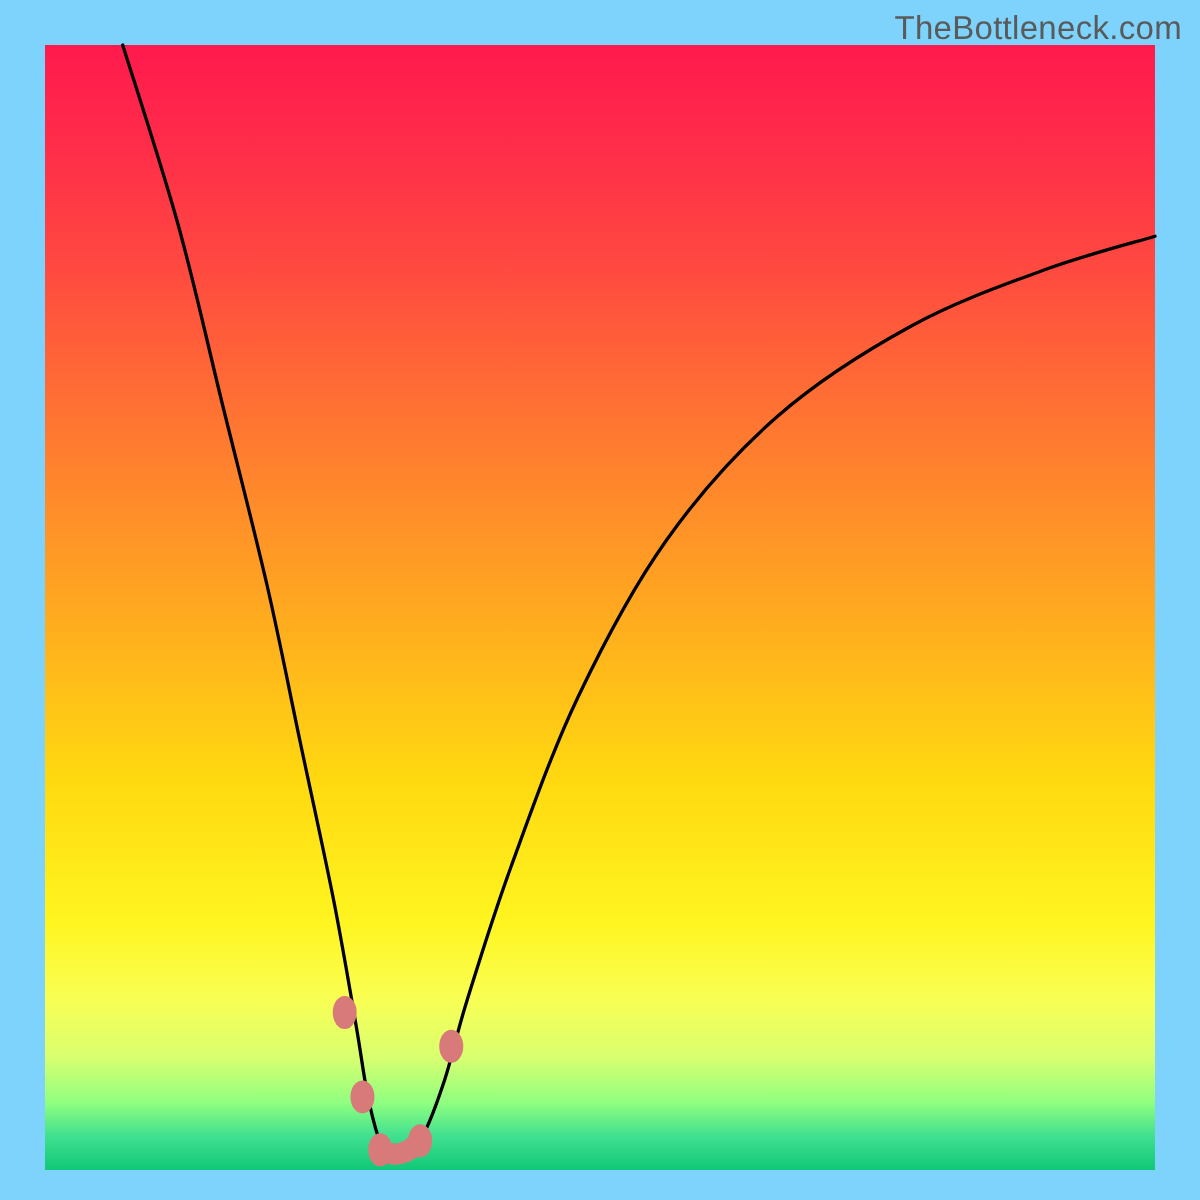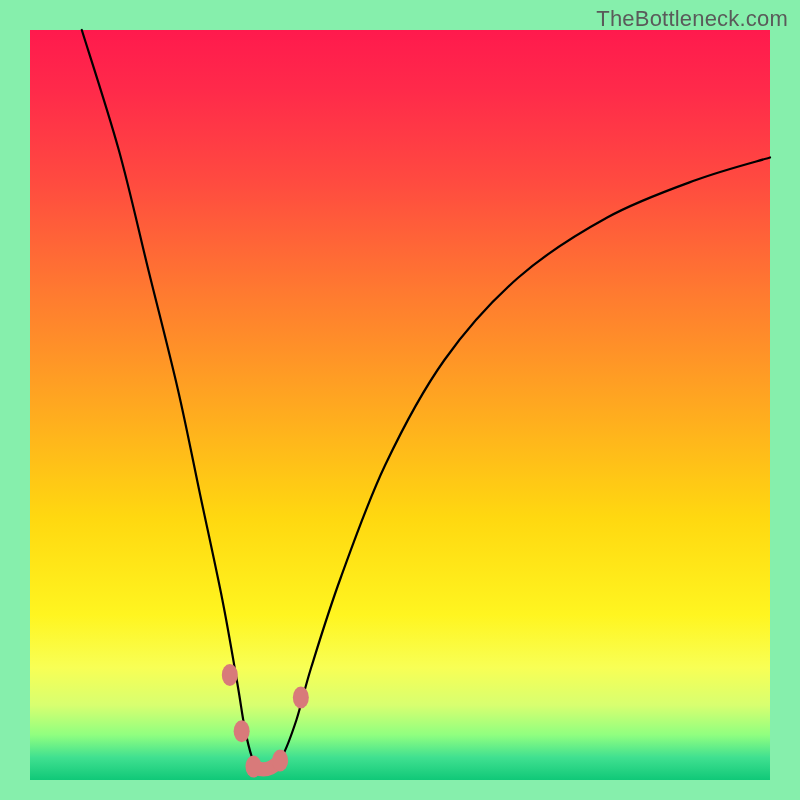--- a/index.html
+++ b/index.html
@@ -9,21 +9,21 @@
     height: 800px;
     background: #000;
     font-family: Arial, Helvetica, sans-serif;
     overflow: hidden;
   }
   .frame {
     position: absolute;
     top: 0; left: 0;
     width: 800px;
     height: 800px;
-    background: #86efac;
+    background: #7dd3fc;
   }
   .plot-area {
     position: absolute;
     left: 30px;
     top: 30px;
     width: 740px;
     height: 750px;
     background: linear-gradient(to bottom,
       #ff1a4d 0%,
       #ff2a4a 8%,

